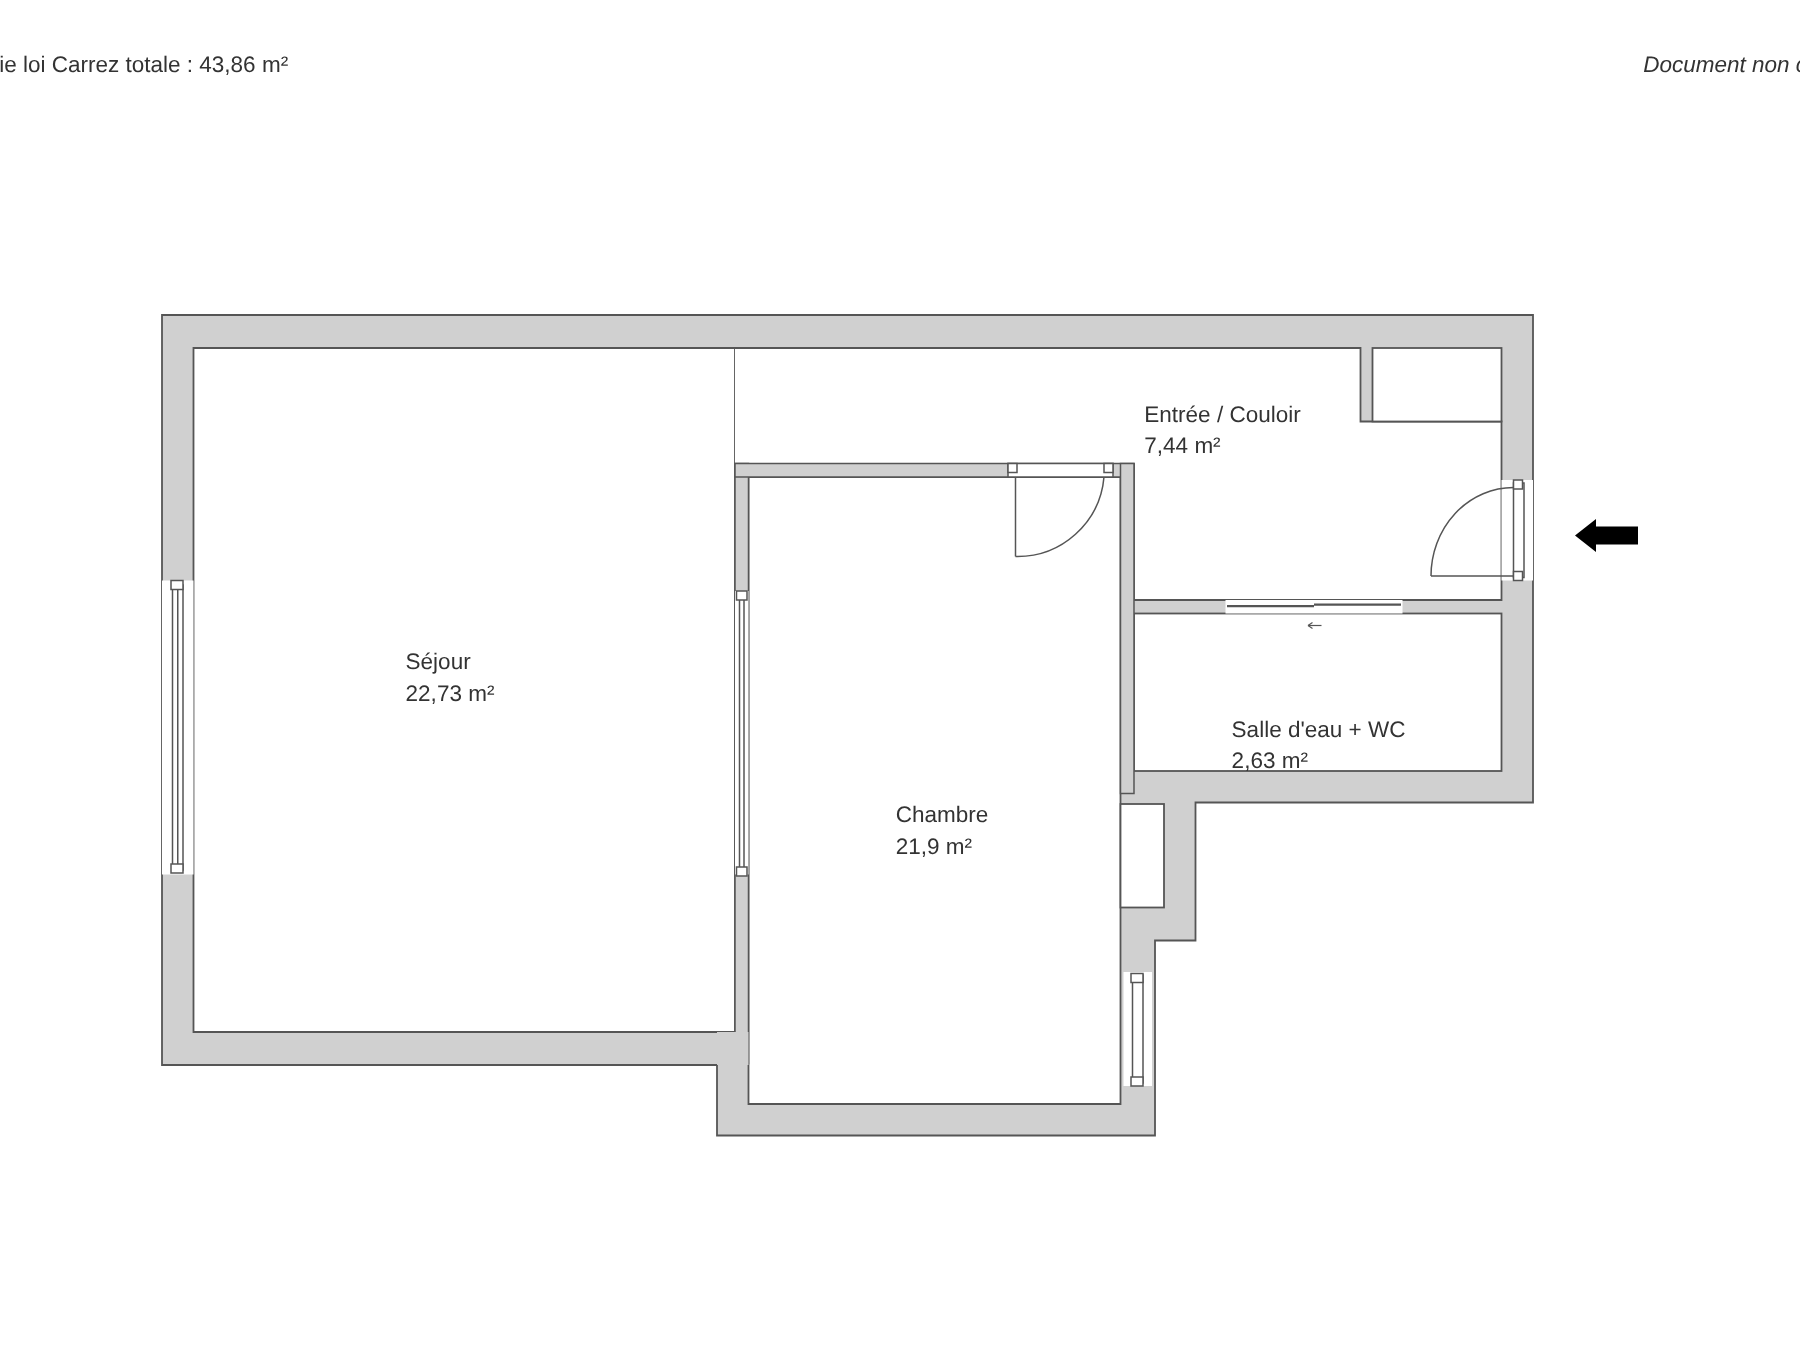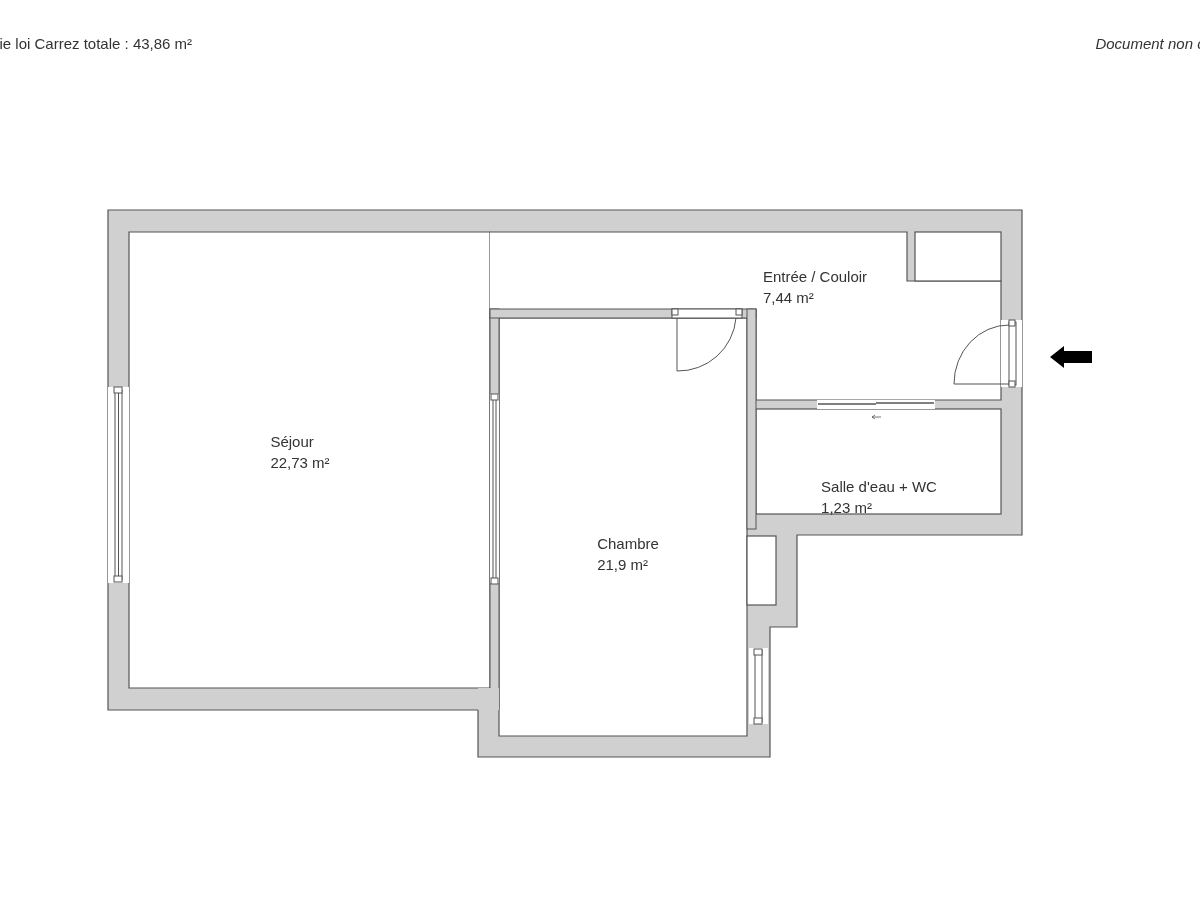--- a/index.html
+++ b/index.html
@@ -96,14 +96,14 @@
 <div class="label" style="left:628px; top:501px;margin-top:32px;">
   <div>Chambre</div>
   <div>21,9 m²</div>
 </div>
 <div class="label" style="left:815px; top:266px;">
   <div>Entrée / Couloir</div>
   <div>7,44 m²</div>
 </div>
 <div class="label" style="left:879px; top:448px;margin-top:28px;">
   <div>Salle d'eau + WC</div>
-  <div>1,23 m²</div>
+  <div>2,63 m²</div>
 </div>
 
 </body></html>

